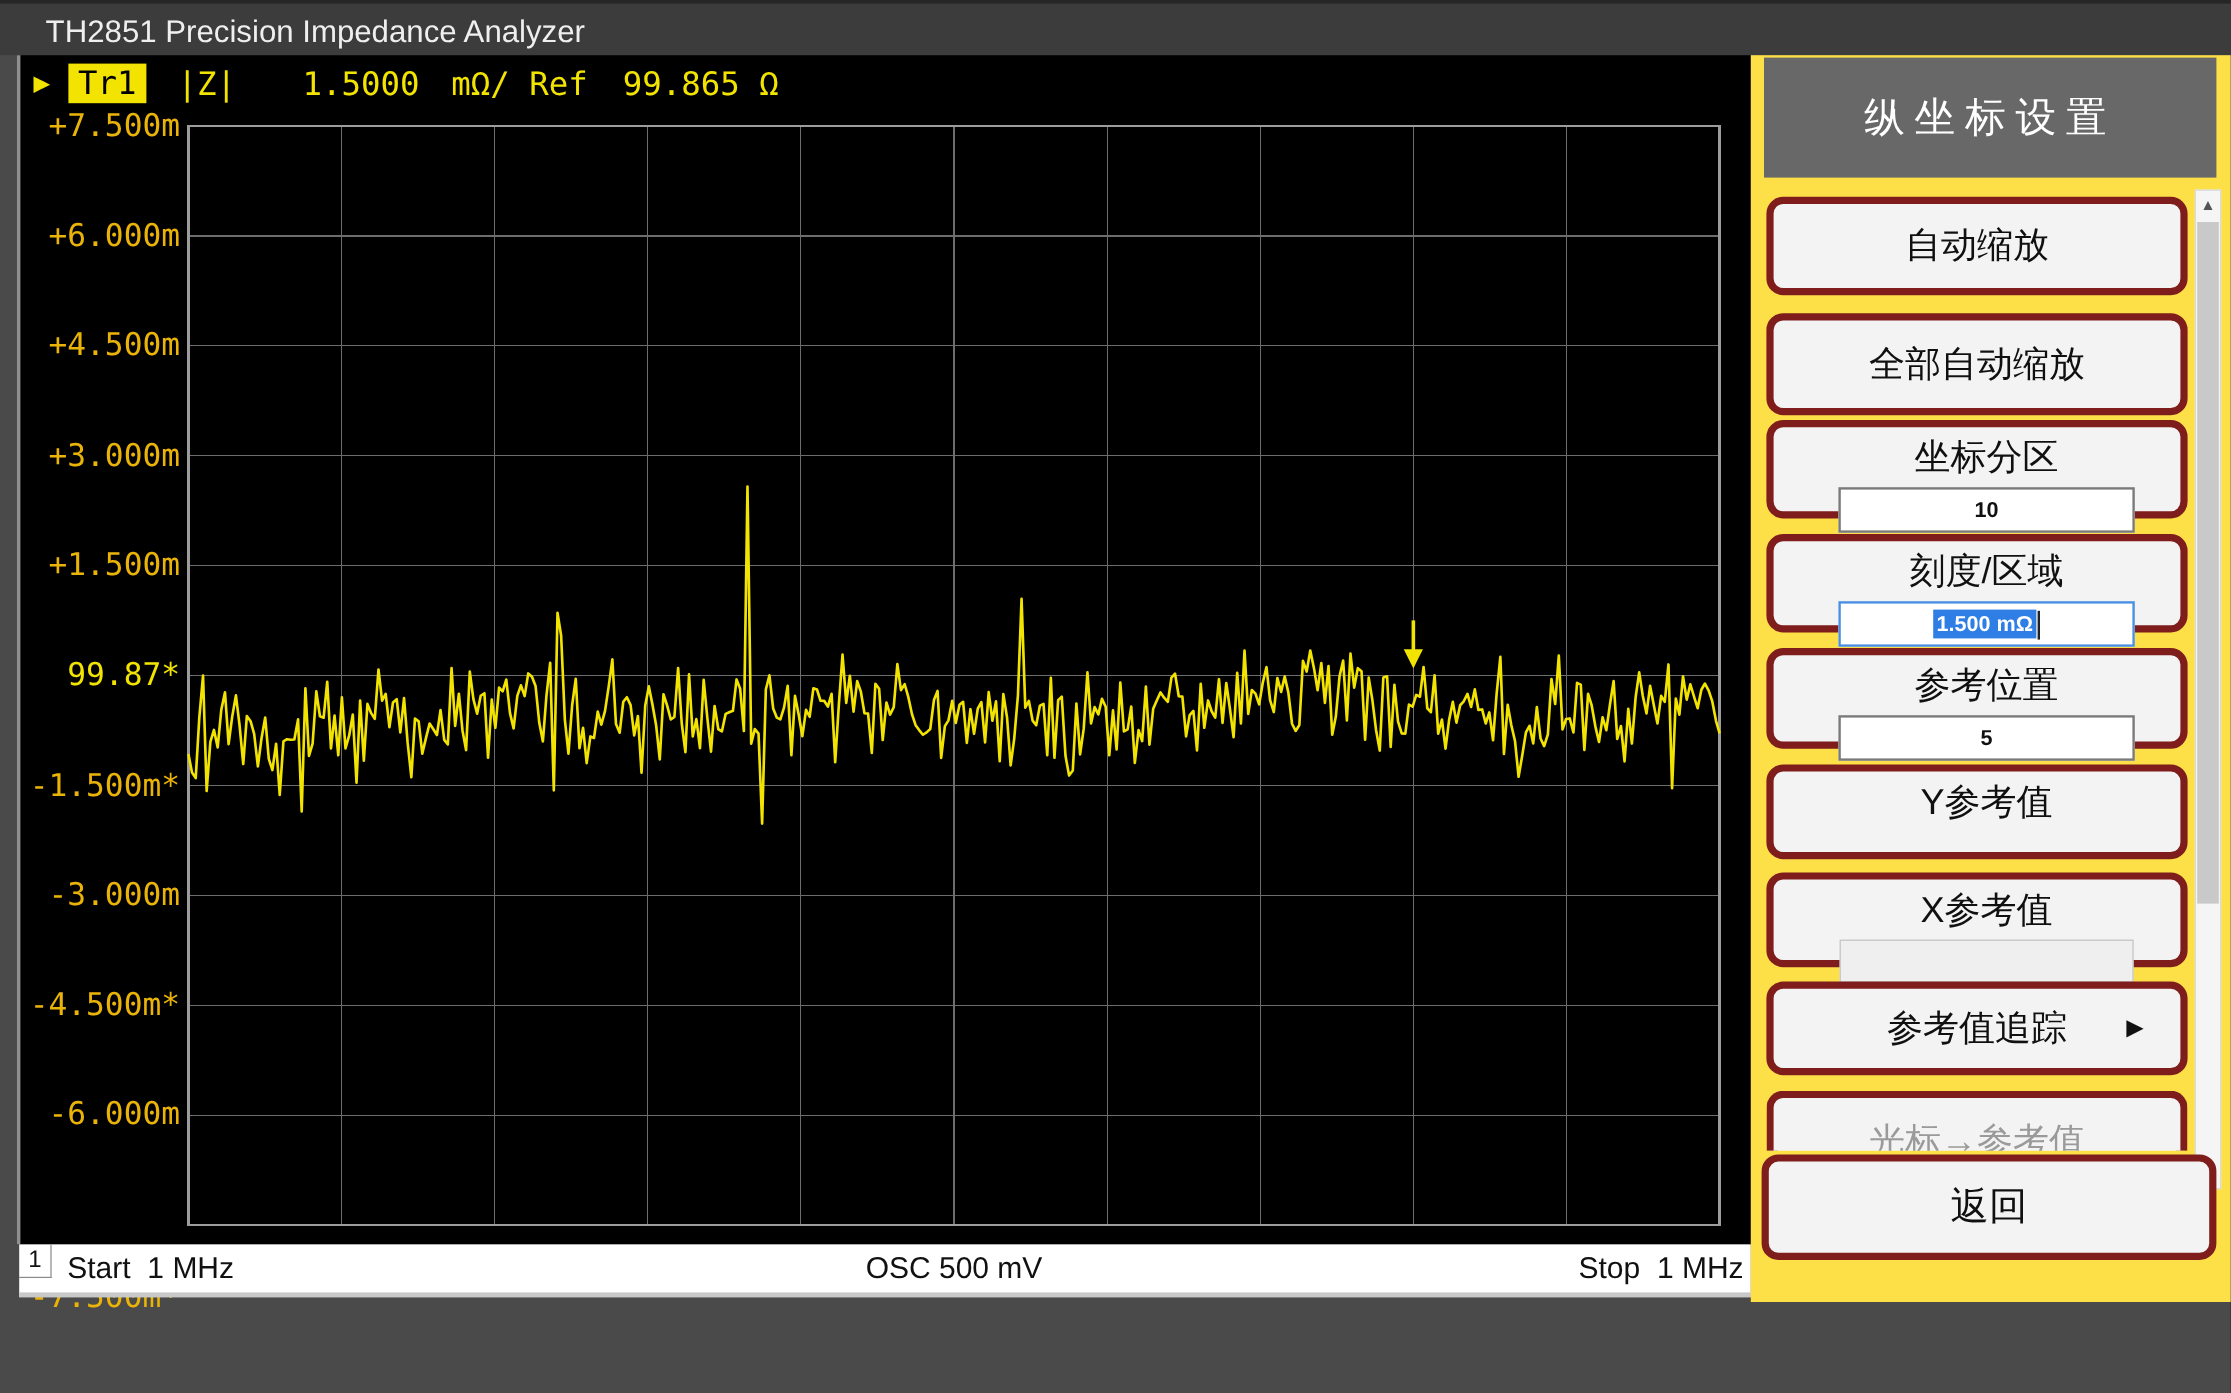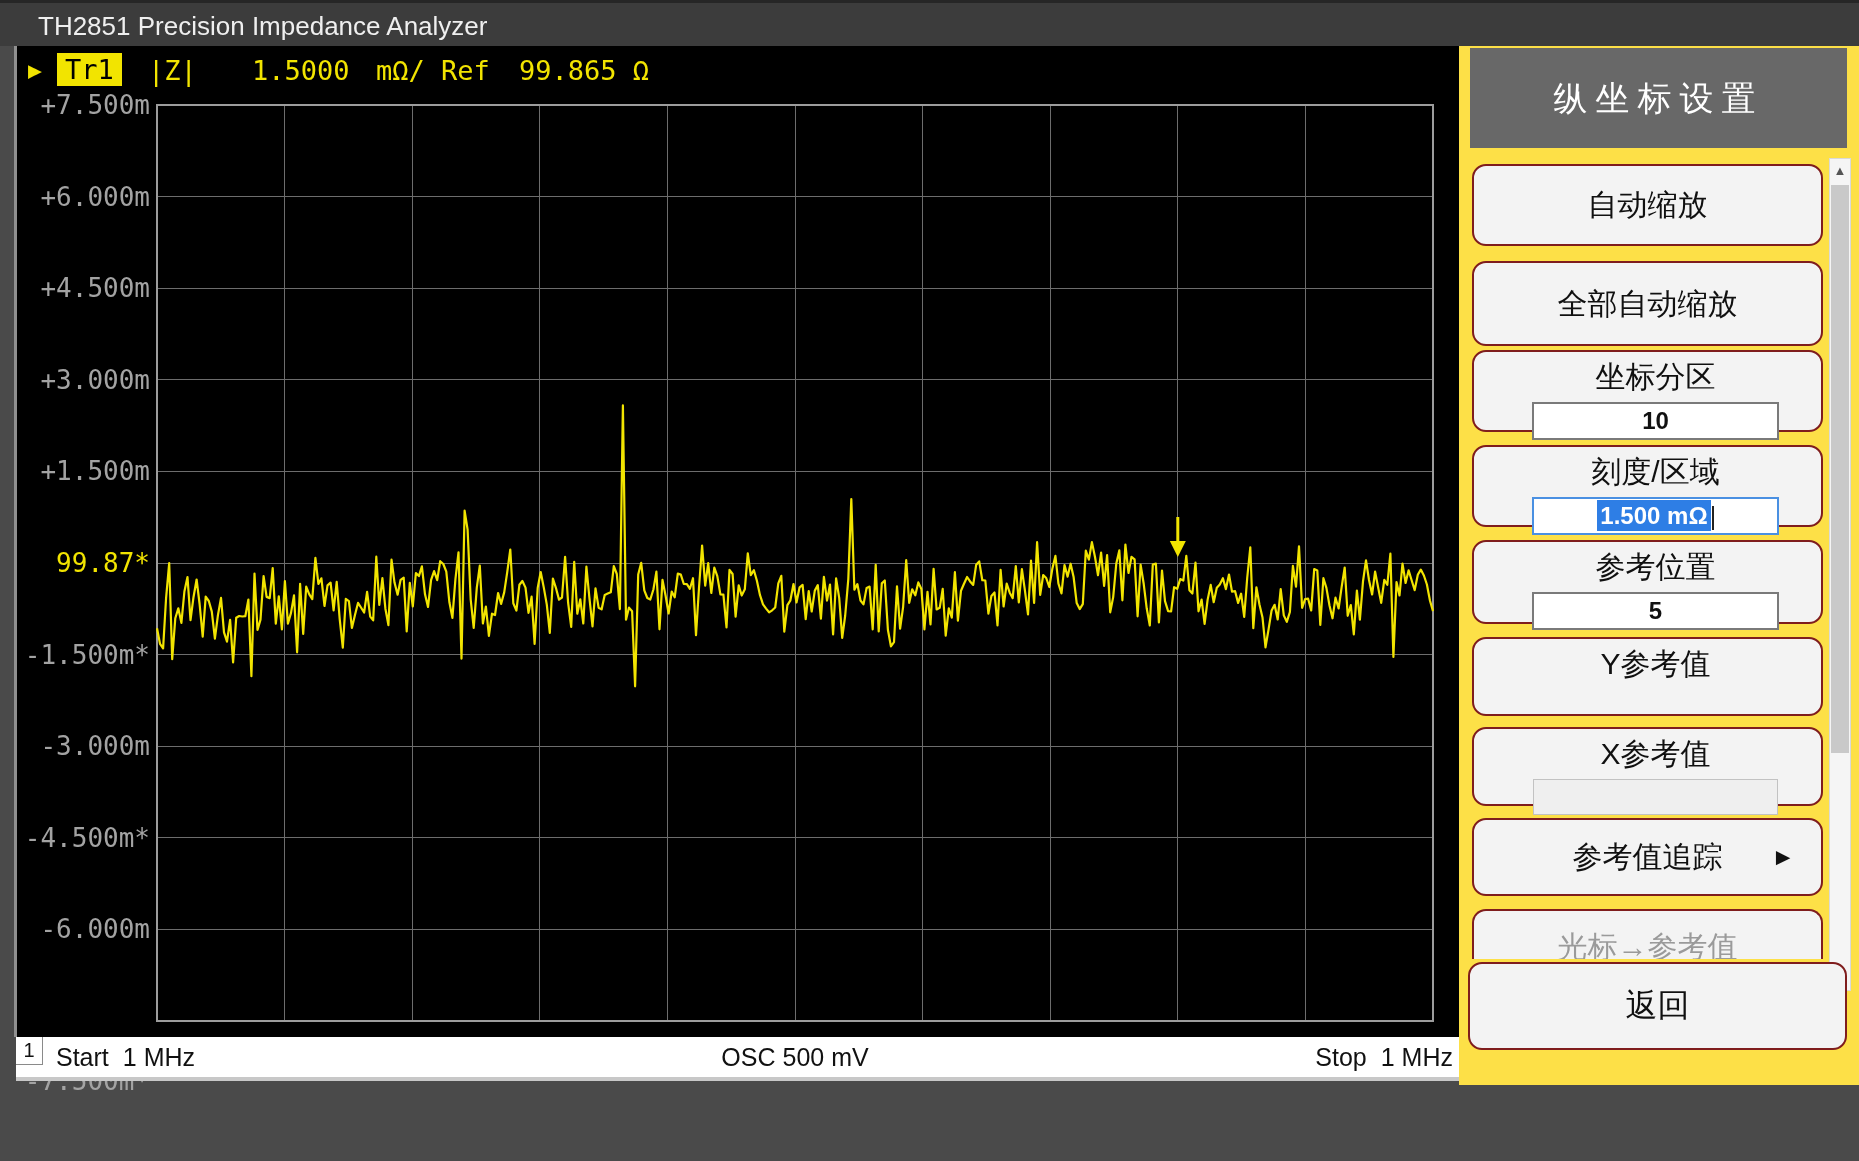--- a/index.html
+++ b/index.html
@@ -16,41 +16,41 @@
   
   .thdr{position:absolute;z-index:3;font-family:"DejaVu Sans Mono",monospace;font-size:27px;color:#f2e400;white-space:pre;}
   .thdr.mk{left:28px;top:57px;font-size:23px;}
   .thdr.tr1{left:57px;top:53px;background:#f2e400;color:#000;padding:1px 8px;}
   .thdr.pz{left:148px;top:55px;}
   .thdr.sc{left:252px;top:55px;}
   .thdr.su{left:376px;top:55px;}
   .thdr.rl{left:441px;top:55px;}
   .thdr.rv{left:519px;top:55px;}
   #ylabels div{position:absolute;left:8px;width:142px;text-align:right;z-index:3;
-               font-family:"DejaVu Sans Mono",monospace;font-size:26px;color:#a3a3a3;white-space:pre;}
+               font-family:"DejaVu Sans Mono",monospace;font-size:26px;color:#eab308;white-space:pre;}
   
   .xaxis{position:absolute;left:16px;top:1037px;width:1443px;height:44px;background:#fff;z-index:4;
          border-bottom:4px solid #c8c8c8;box-sizing:border-box;}
   .xaxis .chbox{position:absolute;left:0;top:0;width:26px;height:27px;border:1px solid #8a8a8a;
                 border-top:none;border-left:none;text-align:center;font-size:20px;color:#111;line-height:27px;}
   .xaxis .xstart{position:absolute;left:40px;top:6px;font-size:25px;color:#111;}
   .xaxis .xosc{position:absolute;left:779px;top:6px;transform:translateX(-50%);font-size:25px;color:#111;}
   .xaxis .xstop{position:absolute;right:6px;top:6px;font-size:25px;color:#111;}
   .gap{display:inline-block;width:14px;}
   
   .sidebar{position:absolute;left:1459px;top:46px;width:444px;height:1039px;background:#fde047;z-index:4;}
   .sb-header{position:absolute;left:11px;top:2px;width:377px;height:100px;background:#686868;color:#fff;
              font-size:34px;letter-spacing:8px;text-align:center;line-height:100px;}
-  .sb-btn,.sb-group{position:absolute;left:13px;width:351px;background:#f3f3f3;border:2px solid #7f1d1d;
+  .sb-btn,.sb-group{position:absolute;left:13px;width:351px;background:#f3f3f3;border:6px solid #7f1d1d;
              border-radius:14px;box-sizing:border-box;padding-left:16px;}
   .sb-label{position:absolute;left:0;right:0;text-align:center;font-size:30px;color:#101010;}
   .sb-btn .sb-label{top:50%;transform:translateY(-50%);}
   .sb-glabel{width:100%;text-align:center;font-size:30px;color:#101010;margin-top:5px;}
   .sb-input{position:relative;margin:4px auto 0 auto;width:243px;height:34px;background:#fff;
-            border:2px solid #7a7a7a;text-align:center;font-size:24px;font-weight:bold;color:#111;line-height:34px;}
+            border:2px solid #7a7a7a;text-align:center;font-size:18px;font-weight:bold;color:#111;line-height:34px;}
   .sb-input.focused{border:2px solid #4a90e2;}
   .sb-input.focused .selected{background:#2e7ee5;color:#fff;padding:2px 3px;}
   .caret{display:inline-block;width:2px;height:24px;background:#222;vertical-align:middle;margin-left:1px;}
   .sb-input.disabled{background:#efefef;border:1px solid #c2c2c2;}
   .submenu-arrow{position:absolute;right:26px;top:50%;transform:translateY(-50%);font-size:24px;color:#111;}
   .sb-btn.clipped{height:50px;overflow:hidden;border-bottom:none;border-radius:14px 14px 0 0;}
   .sb-btn.clipped .sb-label{top:16px;transform:none;color:#9a9a9a;}
   .sb-scroll{position:absolute;left:370px;top:112px;width:22px;height:833px;background:#f5f5f5;
              border:1px solid #d9d9d9;box-sizing:border-box;}
   .sb-scroll-up,.sb-scroll-down{position:absolute;left:0;width:100%;height:24px;text-align:center;

